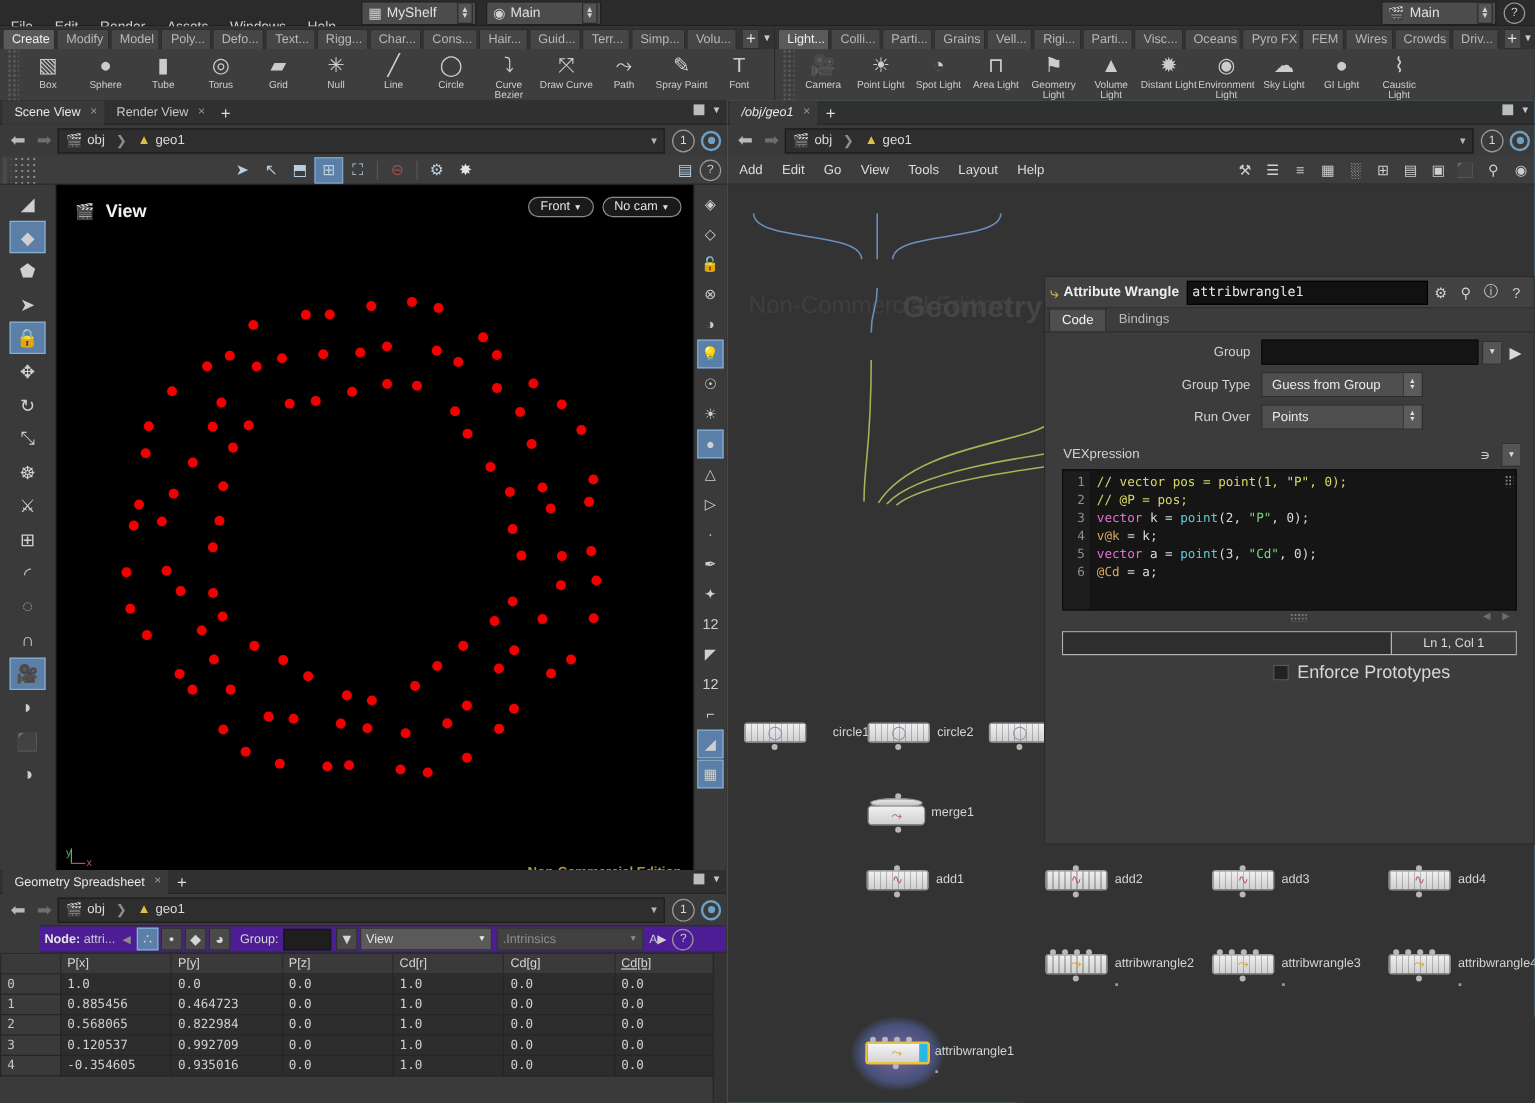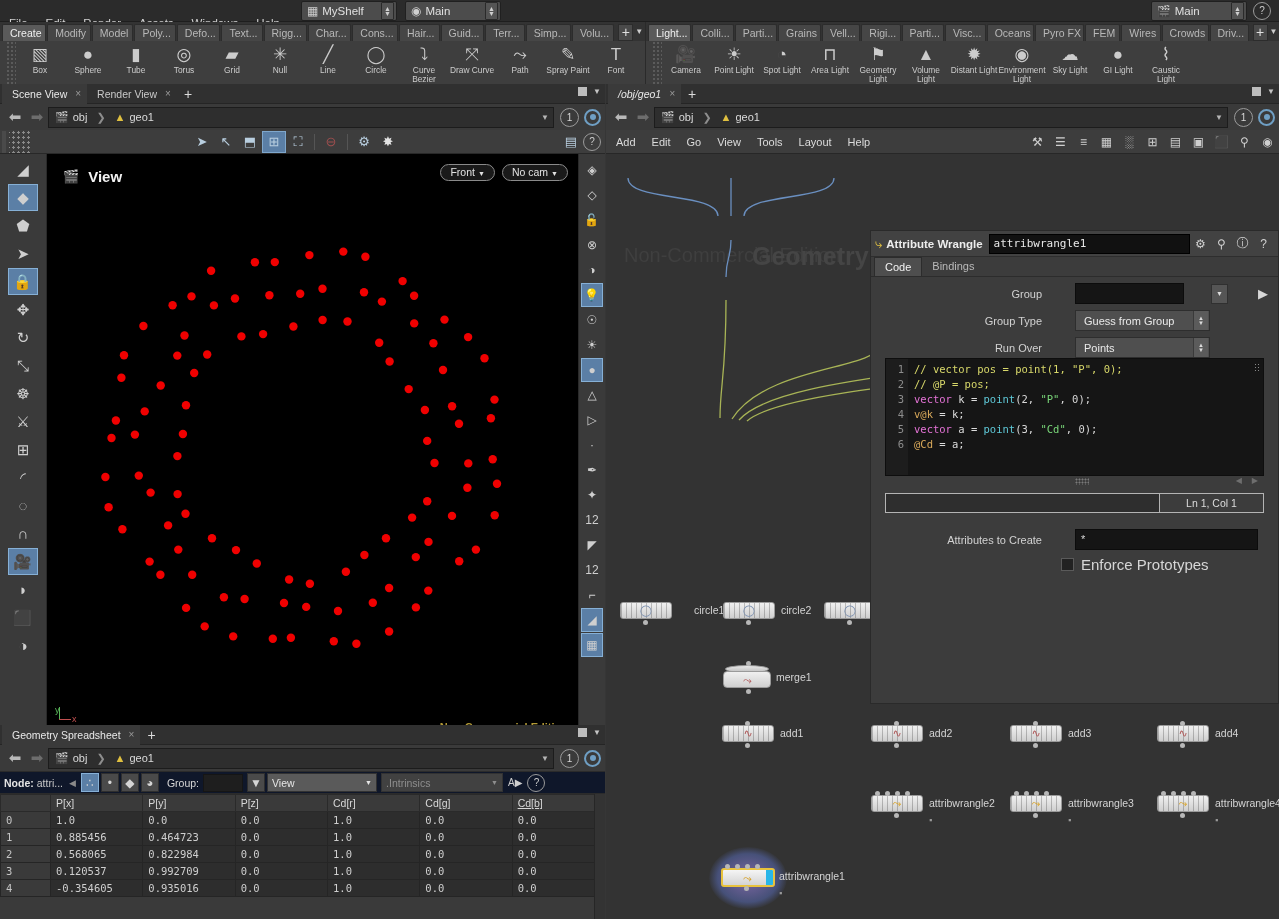--- a/index.html
+++ b/index.html
@@ -118,22 +118,22 @@
     font-size:11px; font-weight:bold; }
   .axis { position:absolute; left:8px; bottom:10px; width:24px; height:24px;
     color:#cfcf4a; font-size:9px; }
   .axis .vl{position:absolute;left:4px;top:0;width:1px;height:12px;background:#59b659;}
   .axis .hl{position:absolute;left:4px;top:12px;width:12px;height:1px;background:#c05050;}
   .axis .yt{position:absolute;left:0;top:-2px;color:#59b659;}
   .axis .xt{position:absolute;left:17px;top:7px;color:#c05050;}
 
   
   #gs-pane { left:0; top:725px; width:605px; height:194px; }
-  .gs-toolrow { height:23px; background:#0f172a; display:flex; align-items:center;
-    padding:0 4px; border-top:1px solid #2b2b2b; border-bottom:1px solid #2b2b2b;}
+  .gs-toolrow { height:23px; background:#4c1d95; display:flex; align-items:center;
+    padding:0 4px; border-top:1px solid #2b2b2b; border-bottom:1px solid #2b2b2b;margin-left:33px;}
   .gs-nodelbl { font-size:10.5px; color:#e4e4e4; font-weight:bold; margin-right:3px;}
   .gs-nodeval { font-size:10.5px; color:#c8c8c8; margin-right:6px; }
   .gs-ibtn { width:18px;height:19px;display:flex;align-items:center;justify-content:center;
     font-size:12px;color:#d5d5d5;border:1px solid #2e2e2e;background:#4a4a4a;margin-right:2px;}
   .gs-ibtn.sel{background:#5b7fa6;border-color:#86b0d6;}
   .gs-lbl{font-size:10.5px;color:#d8d8d8;margin:0 4px 0 6px;}
   .gs-input{width:40px;height:18px;background:#1e1e1e;border:1px solid #151515;}
   .gs-view{width:110px;height:19px;background:#5a5a5a;border:1px solid #323232;
     display:flex;align-items:center;justify-content:space-between;padding:0 4px;
     font-size:10.5px;color:#e6e6e6;}
@@ -169,21 +169,21 @@
   .p-title{font-size:11.5px;font-weight:bold;color:#ededed;margin:0 6px 0 4px;}
   .p-name{flex:1;height:20px;background:#111;border:1px solid #000;color:#e8e8e8;
     font-family:"DejaVu Sans Mono",monospace;font-size:11px;padding:0 4px;
     display:flex;align-items:center;}
   .p-hico{width:21px;height:20px;display:flex;align-items:center;justify-content:center;
     font-size:12px;color:#d0d0d0;}
   .p-tabs{height:20px;background:#3c3c3c;display:flex;align-items:flex-end;
     border-bottom:1px solid #2c2c2c;padding-left:3px;}
   .p-tab{height:19px;line-height:19px;padding:0 10px;font-size:11px;color:#b9b9b9;}
   .p-tab.active{background:#4e4e4e;color:#f2f2f2;border:1px solid #2c2c2c;border-bottom:none;}
-  .prow{display:flex;align-items:center;margin:6px 10px 0 0;gap:24px;}
+  .prow{display:flex;align-items:center;margin:6px 10px 0 0;}
   .plabel{width:180px;text-align:right;padding-right:9px;font-size:11px;color:#d2d2d2;}
   .pfield{height:21px;background:#151515;border:1px solid #0c0c0c;flex:1;}
   .pdrop{height:20px;width:17px;background:#555;border:1px solid #303030;
     display:flex;align-items:center;justify-content:center;font-size:7px;color:#ddd;margin-left:3px;}
   .parrow{font-size:13px;color:#d8d8d8;margin-left:6px;}
   .pmenu{height:21px;width:135px;background:#4f4f4f;border:1px solid #2e2e2e;
     display:flex;align-items:center;justify-content:space-between;padding:0 1px 0 8px;
     font-size:11px;color:#eaeaea;}
   .pmenu .sp{width:15px;height:19px;background:#5b5b5b;border-left:1px solid #3a3a3a;
     display:flex;flex-direction:column;align-items:center;justify-content:center;
@@ -914,20 +914,25 @@
 
         <div class="prow">
           <div class="plabel">Run Over</div>
           <div class="pmenu">
             <span>Points</span>
             <span class="sp">▲<br>▼</span>
           </div>
           <div style="flex:1"></div>
         </div>
 
+        <div class="vexhdr">
+          <span class="t">VEXpression</span>
+          <span style="font-size:12px;color:#d0d0d0;margin-right:6px">∍</span>
+          <span class="pdrop">▼</span>
+        </div>
 
         <div class="codebox">
           <div class="gutter" id="code-gutter">
               <div>1</div>
               <div>2</div>
               <div>3</div>
               <div>4</div>
               <div>5</div>
               <div>6</div>
             </div>
@@ -946,24 +951,20 @@
           <span class="grip"></span>
           <span style="position:absolute;right:22px;top:0;font-size:8px;color:#6e6e6e">◀</span>
           <span style="position:absolute;right:6px;top:0;font-size:8px;color:#6e6e6e">▶</span>
         </div>
 
         <div class="statusrow">
           <div class="f"></div>
           <div class="lc">Ln 1, Col 1</div>
         </div>
 
-        <div class="prow" style="margin-top:16px">
-          <div class="plabel">Attributes to Create</div>
-          <div class="pfield" style="color:#d8d8d8;font-size:11px;padding:3px 0 0 5px;margin-right:10px">*</div>
-        </div>
 
         <div class="chkrow">
           <span class="chk"></span>
           <span style="font-size:15px;color:#d6d6d6">Enforce Prototypes</span>
         </div>
       </div>
     </div>
   </div>
 </div>
 

